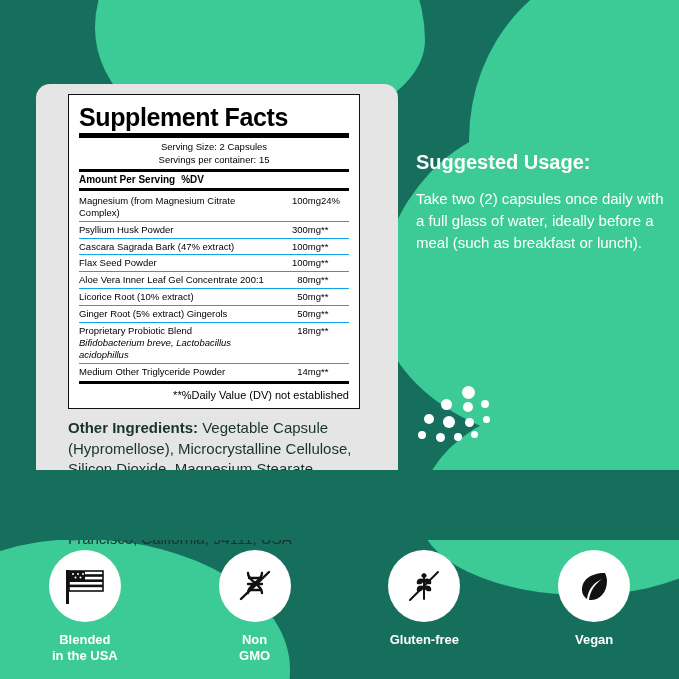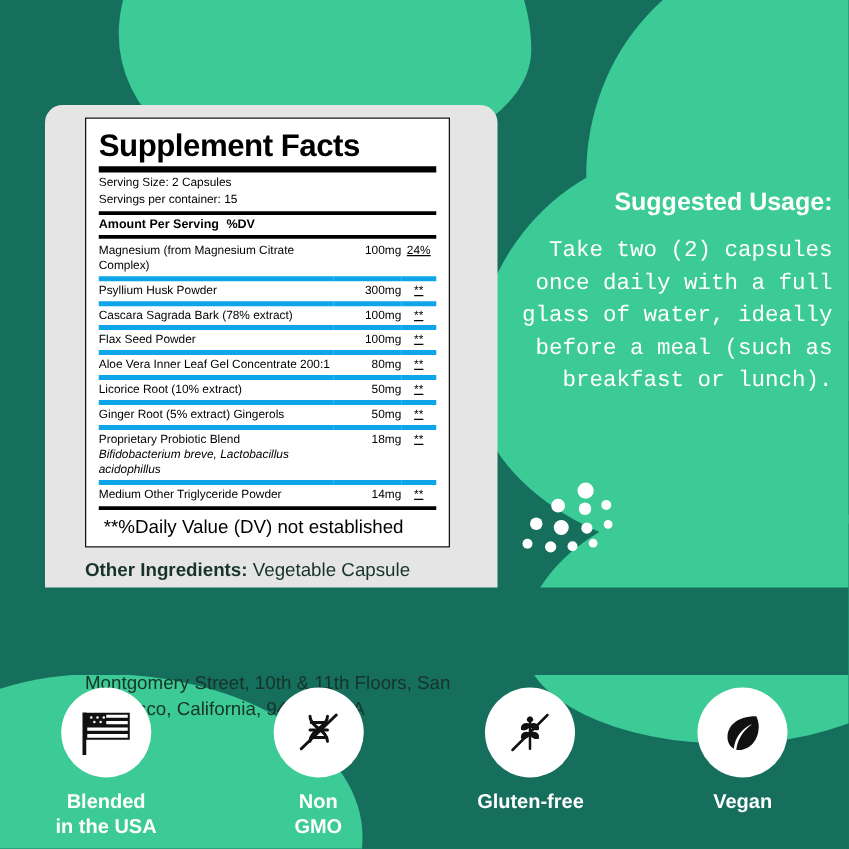--- a/index.html
+++ b/index.html
@@ -104,70 +104,71 @@
     margin: 2px 0 3px 0;
   }
   .rule-med {
     border-bottom: 3px solid #000;
     margin: 2px 0 2px 0;
   }
   .serving-line {
     font-size: 9.5px;
     color: #000;
     line-height: 1.35;
+    text-align: center;
   }
   .amount-row {
     display: flex;
     justify-content: flex-start;
     font-size: 10px;
     font-weight: bold;
     color: #000;
     padding-bottom: 1px;
   }
   .amount-row .amt {
     margin-right: 6px;
   }
   table.nutrients {
     width: 100%;
     border-collapse: collapse;
     font-size: 9.5px;
     color: #000;
   }
   table.nutrients td {
-    border-top: 4px solid #0ea5e9;
+    border-top: 1px solid #0ea5e9;
     padding: 2px 0 2px 0;
     vertical-align: top;
     line-height: 1.25;
   }
   table.nutrients tr:first-child td {
     border-top: none;
   }
   td.name {
     padding-left: 4px;
   }
   td.amt {
     text-align: right;
     white-space: nowrap;
     padding-right: 6px;
     width: 54px;
   }
   td.dv {
-    text-align: center;
+    text-align: left;
     white-space: nowrap;
     width: 28px;
     padding-right: 2px;
-    text-decoration: underline;
   }
   .italic {
     font-style: italic;
   }
   .footnote {
-    font-size: 15px;
+    font-size: 11px;
     color: #000;
     padding: 3px 0 1px 4px;
+    text-align: right;
   }
   .card-note {
     font-size: 15px;
     color: #17332a;
     line-height: 1.35;
     margin: 9px 0 0 22px;
     width: 300px;
   }
   .card-note b {
     font-weight: bold;
@@ -176,32 +177,31 @@
     margin-top: 9px;
   }
 
   
   .usage {
     position: absolute;
     left: 416px;
     top: 150px;
     width: 250px;
     color: #ffffff;
-    text-align: right;
+    text-align: left;
   }
   .usage-title {
     font-size: 20px;
     font-weight: bold;
     line-height: 1.2;
     margin-bottom: 14px;
   }
   .usage-body {
-    font-size: 18px;
+    font-size: 15px;
     line-height: 1.45;
-    font-family: Liberation Mono, monospace;
   }
 
   
   .dots {
     position: absolute;
     left: 418px;
     top: 386px;
     width: 100px;
     height: 62px;
   }
@@ -231,21 +231,21 @@
     width: 72px;
     height: 72px;
     border-radius: 50%;
     background: #ffffff;
     margin: 0 auto 10px auto;
     display: flex;
     align-items: center;
     justify-content: center;
   }
   .badge-label {
-    font-size: 16px;
+    font-size: 13px;
     font-weight: bold;
     line-height: 1.25;
   }
 </style>
 </head>
 <body>
 
 <div class="page">
 
   <div class="blob blob-top"></div>
@@ -273,21 +273,21 @@
           <td class="name"><span>Magnesium (from Magnesium Citrate Complex)</span></td>
           <td class="amt">100mg</td>
           <td class="dv">24%</td>
         </tr>
         <tr>
           <td class="name"><span>Psyllium Husk Powder</span></td>
           <td class="amt">300mg</td>
           <td class="dv">**</td>
         </tr>
         <tr>
-          <td class="name"><span>Cascara Sagrada Bark (78% extract)</span></td>
+          <td class="name"><span>Cascara Sagrada Bark (47% extract)</span></td>
           <td class="amt">100mg</td>
           <td class="dv">**</td>
         </tr>
         <tr>
           <td class="name"><span>Flax Seed Powder</span></td>
           <td class="amt">100mg</td>
           <td class="dv">**</td>
         </tr>
         <tr>
           <td class="name"><span>Aloe Vera Inner Leaf Gel Concentrate 200:1</span></td>

